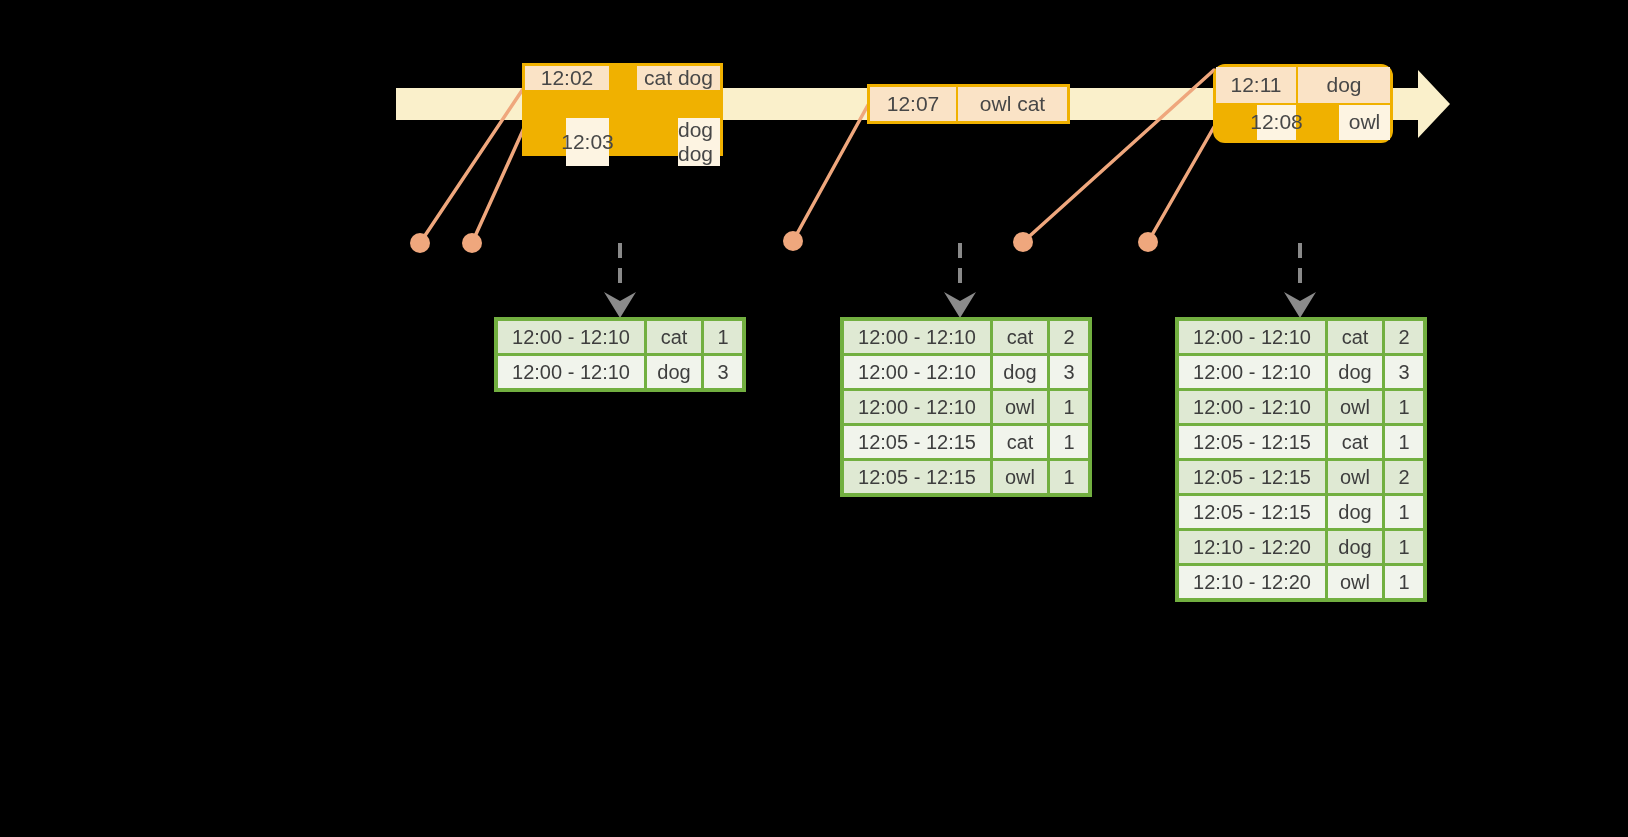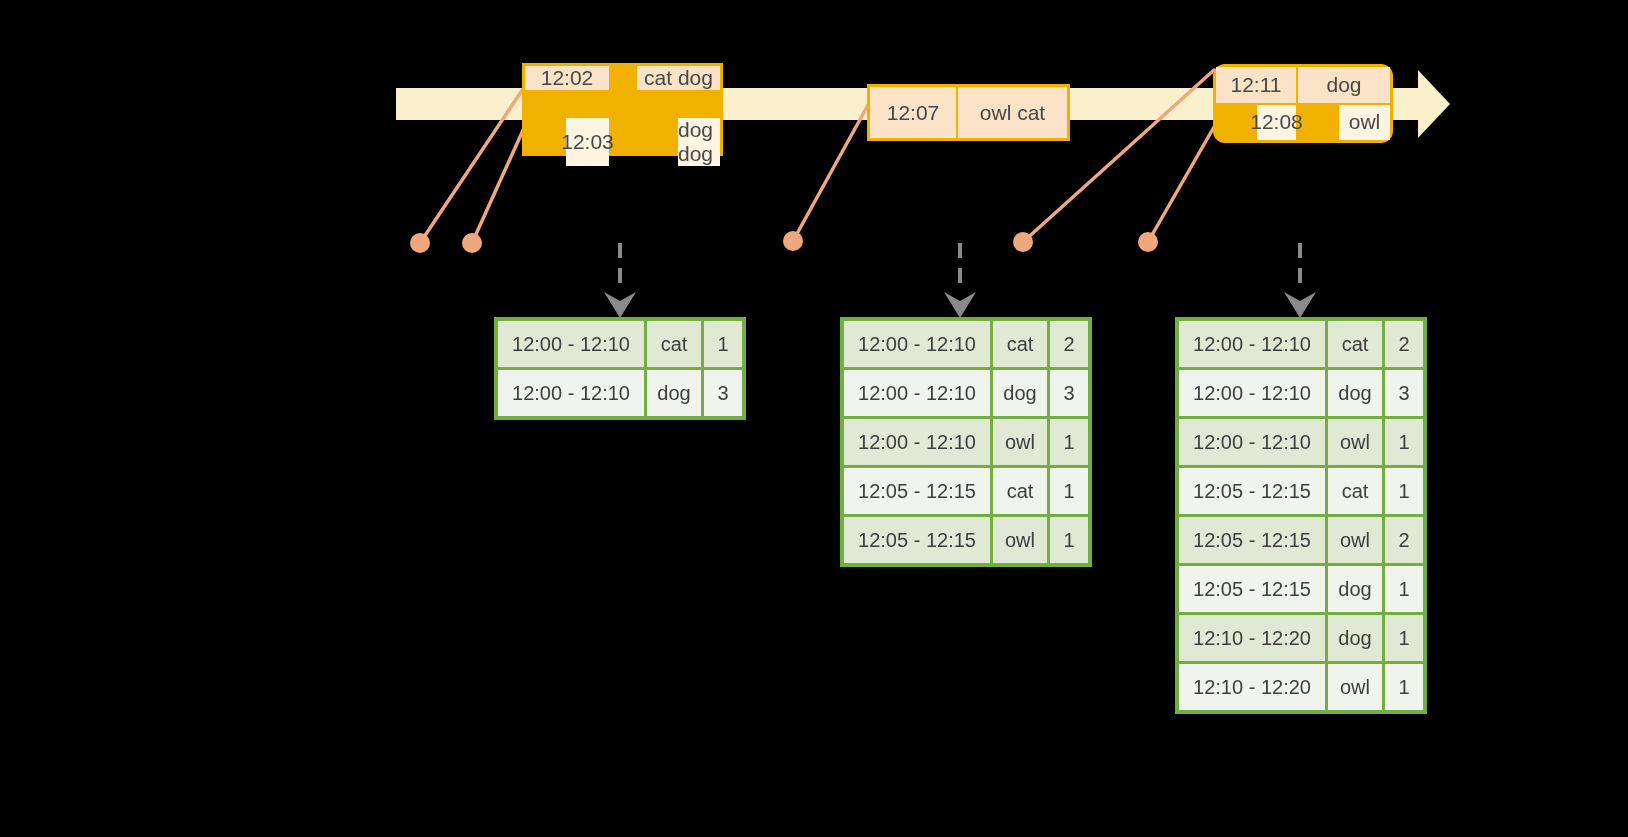--- a/index.html
+++ b/index.html
@@ -15,27 +15,27 @@
   
   .overlay{position:absolute;left:0;top:0;width:1628px;height:837px;}
 
   
   .ebox{position:absolute;display:grid;gap:2px;background:#F0B100;border:3px solid #F0B100;box-sizing:border-box;}
   .ebox .cell{display:flex;align-items:center;justify-content:center;
               font-size:21px;color:#474747;}
   .peach{background:#FAE3C6;}
   .cream{background:#FDF4E2;margin-left:41px;}
   .ebox1{left:522px;top:63px;width:201px;height:93px;grid-template-columns:84px 1fr;grid-auto-rows:1fr;gap:28px;}
-  .ebox2{left:867px;top:84px;width:203px;height:57px;grid-template-columns:86px 1fr;grid-auto-rows:1fr;}
+  .ebox2{left:867px;top:84px;width:203px;height:40px;grid-template-columns:86px 1fr;grid-auto-rows:1fr;}
   .ebox3{left:1213px;top:64px;width:180px;height:79px;grid-template-columns:80px 1fr;grid-auto-rows:1fr;border-radius:12px;}
 
   
   .rt{position:absolute;display:grid;grid-template-columns:146px 54px 38px;gap:3px;
       background:#72AF40;border:4px solid #72AF40;box-sizing:content-box;}
-  .rt .cell{height:46px;display:flex;align-items:center;justify-content:center;
+  .rt .cell{height:32px;display:flex;align-items:center;justify-content:center;
             font-size:20px;color:#3E3E3E;}
   .dark{background:#DFE9D3;}
   .light{background:#F1F4EC;}
   .rt-row{display:contents;}
   .t1{left:494px;top:317px;}
   .t2{left:840px;top:317px;}
   .t3{left:1175px;top:317px;}
 </style>
 </head>
 <body>

